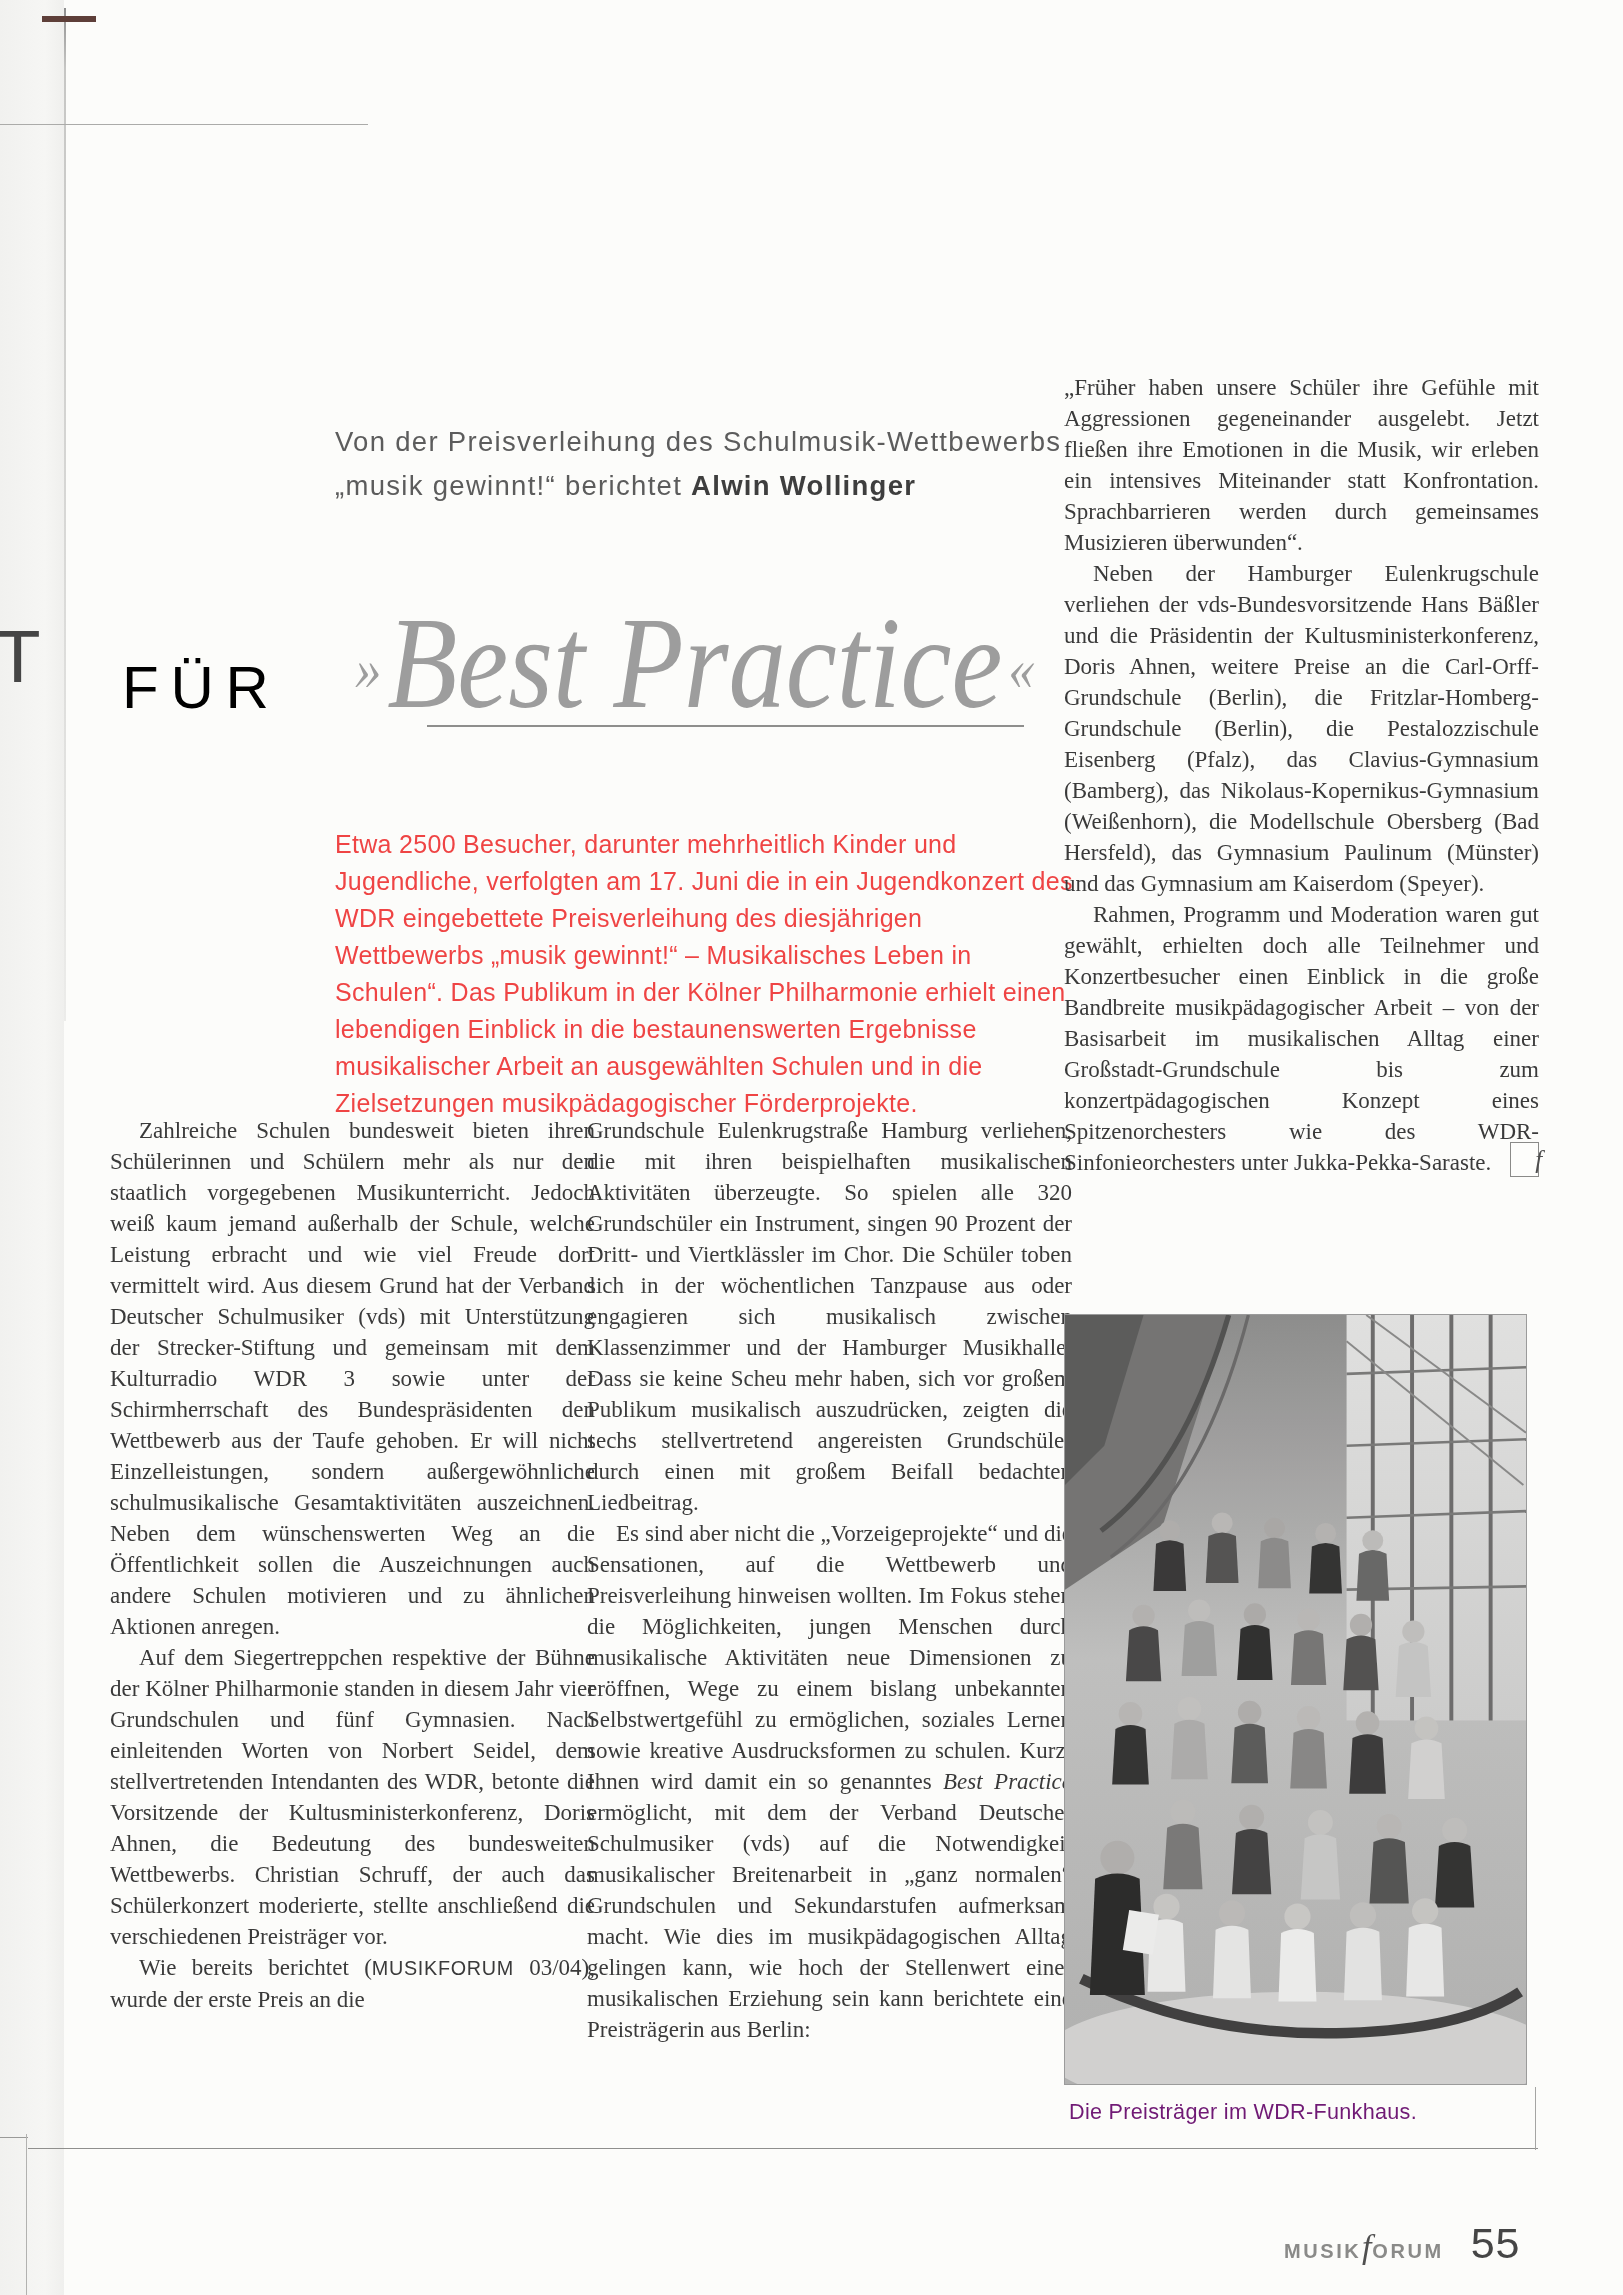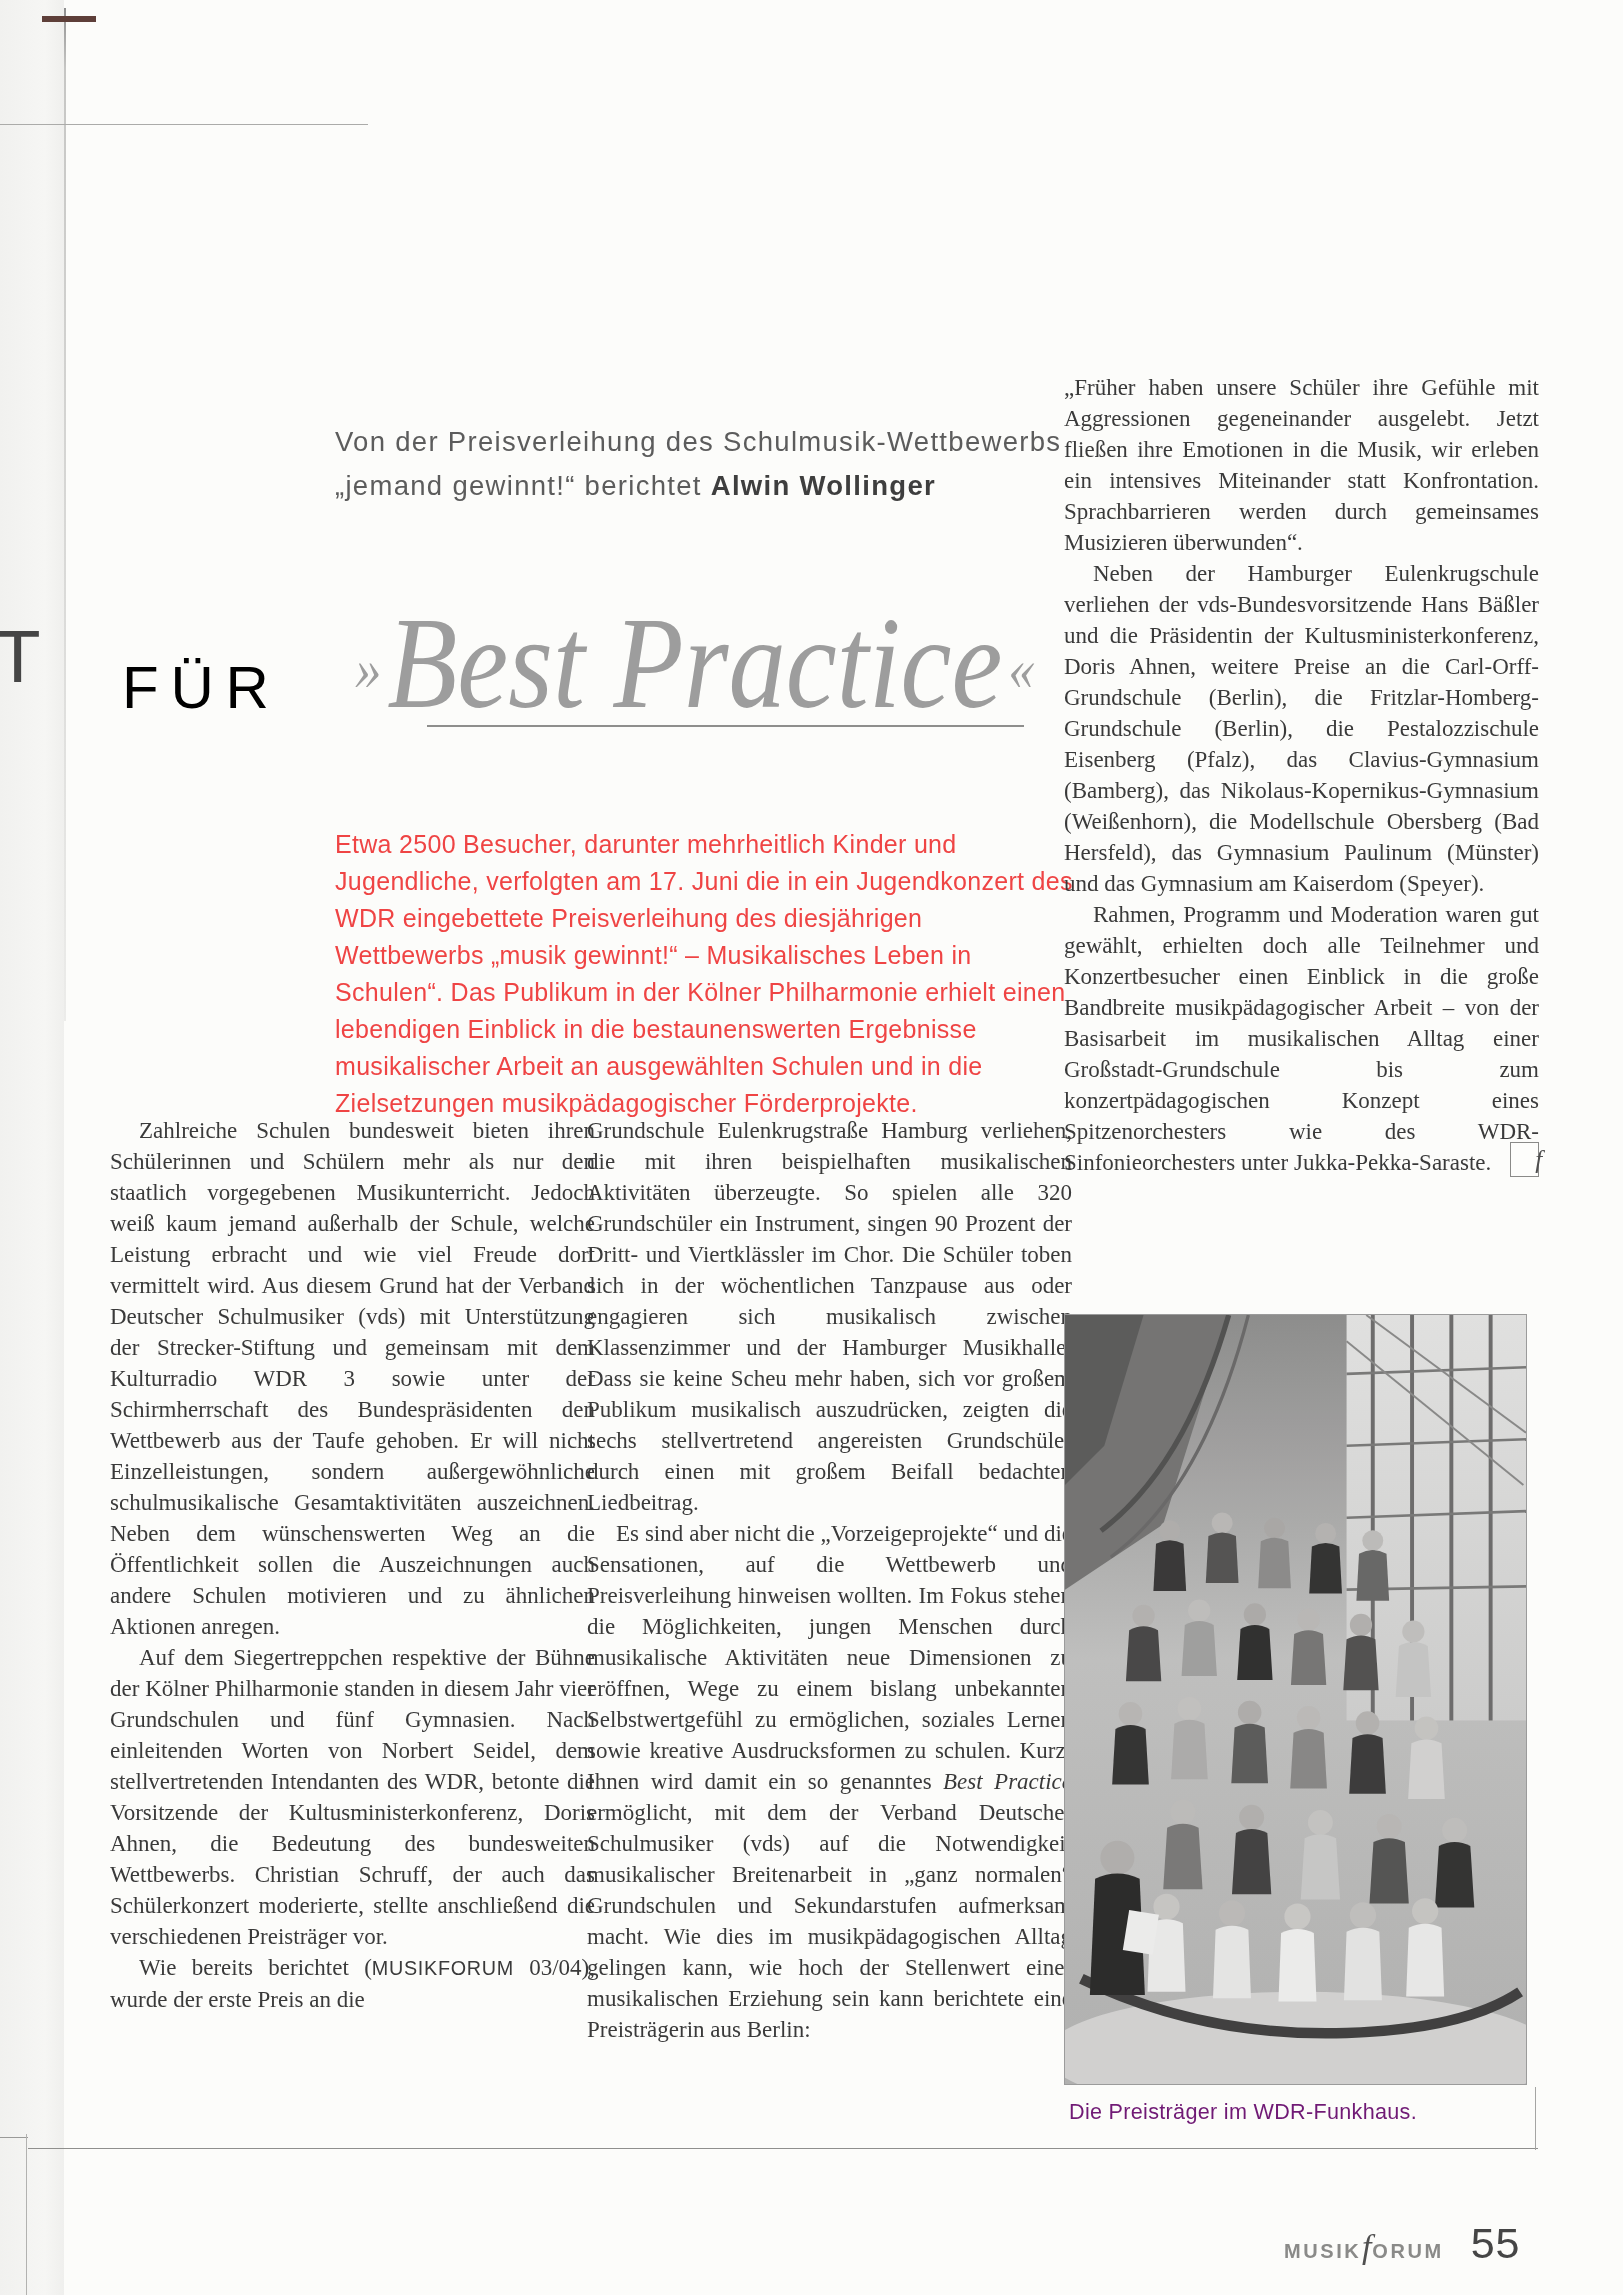--- a/index.html
+++ b/index.html
@@ -80,21 +80,21 @@
 
   <div class="left-strip"></div>
   <div class="fold-line"></div>
   <div class="fold-tick"></div>
   <div class="top-rule"></div>
   <div class="fragment-T">T</div>
 
   <div class="kicker">
     <div>Von der Preisverleihung des Schulmusik-Wettbewerbs</div>
     <div>
-      <span>„jemand gewinnt!“ berichtet </span><span class="author">Alwin Wollinger</span>
+      <span>„musik gewinnt!“ berichtet </span><span class="author">Alwin Wollinger</span>
     </div>
   </div>
 
   <div class="title-fuer">FÜR</div>
   <div class="title-big">
     <span class="guil open">»</span><span>Best Practice</span><span class="guil close">«</span>
   </div>
   <div class="title-underline"></div>
 
   <div class="lede">Etwa 2500 Besucher, darunter mehrheitlich Kinder und Jugendliche, verfolgten am 17. Juni die in ein Jugendkonzert des WDR eingebettete Preisverleihung des diesjährigen Wettbewerbs „musik gewinnt!“ – Musikalisches Leben in Schulen“. Das Publikum in der Kölner Philharmonie erhielt einen lebendigen Einblick in die bestaunenswerten Ergebnisse musikalischer Arbeit an ausgewählten Schulen und in die Zielsetzungen musikpädagogischer Förderprojekte.</div>

